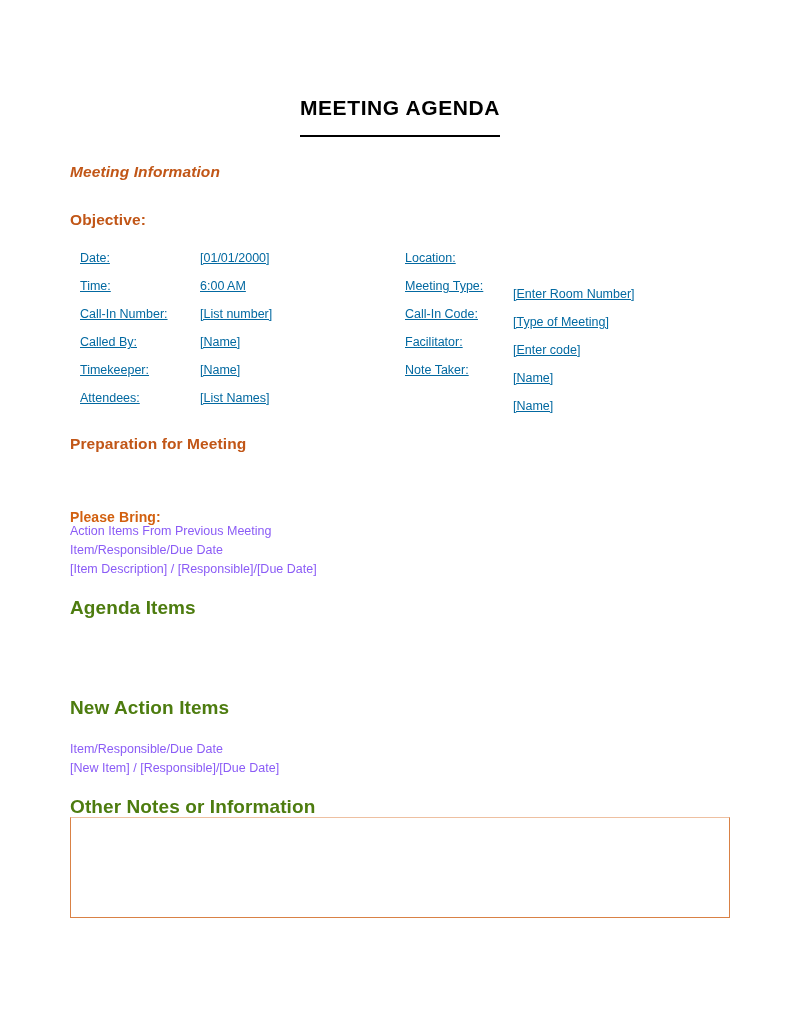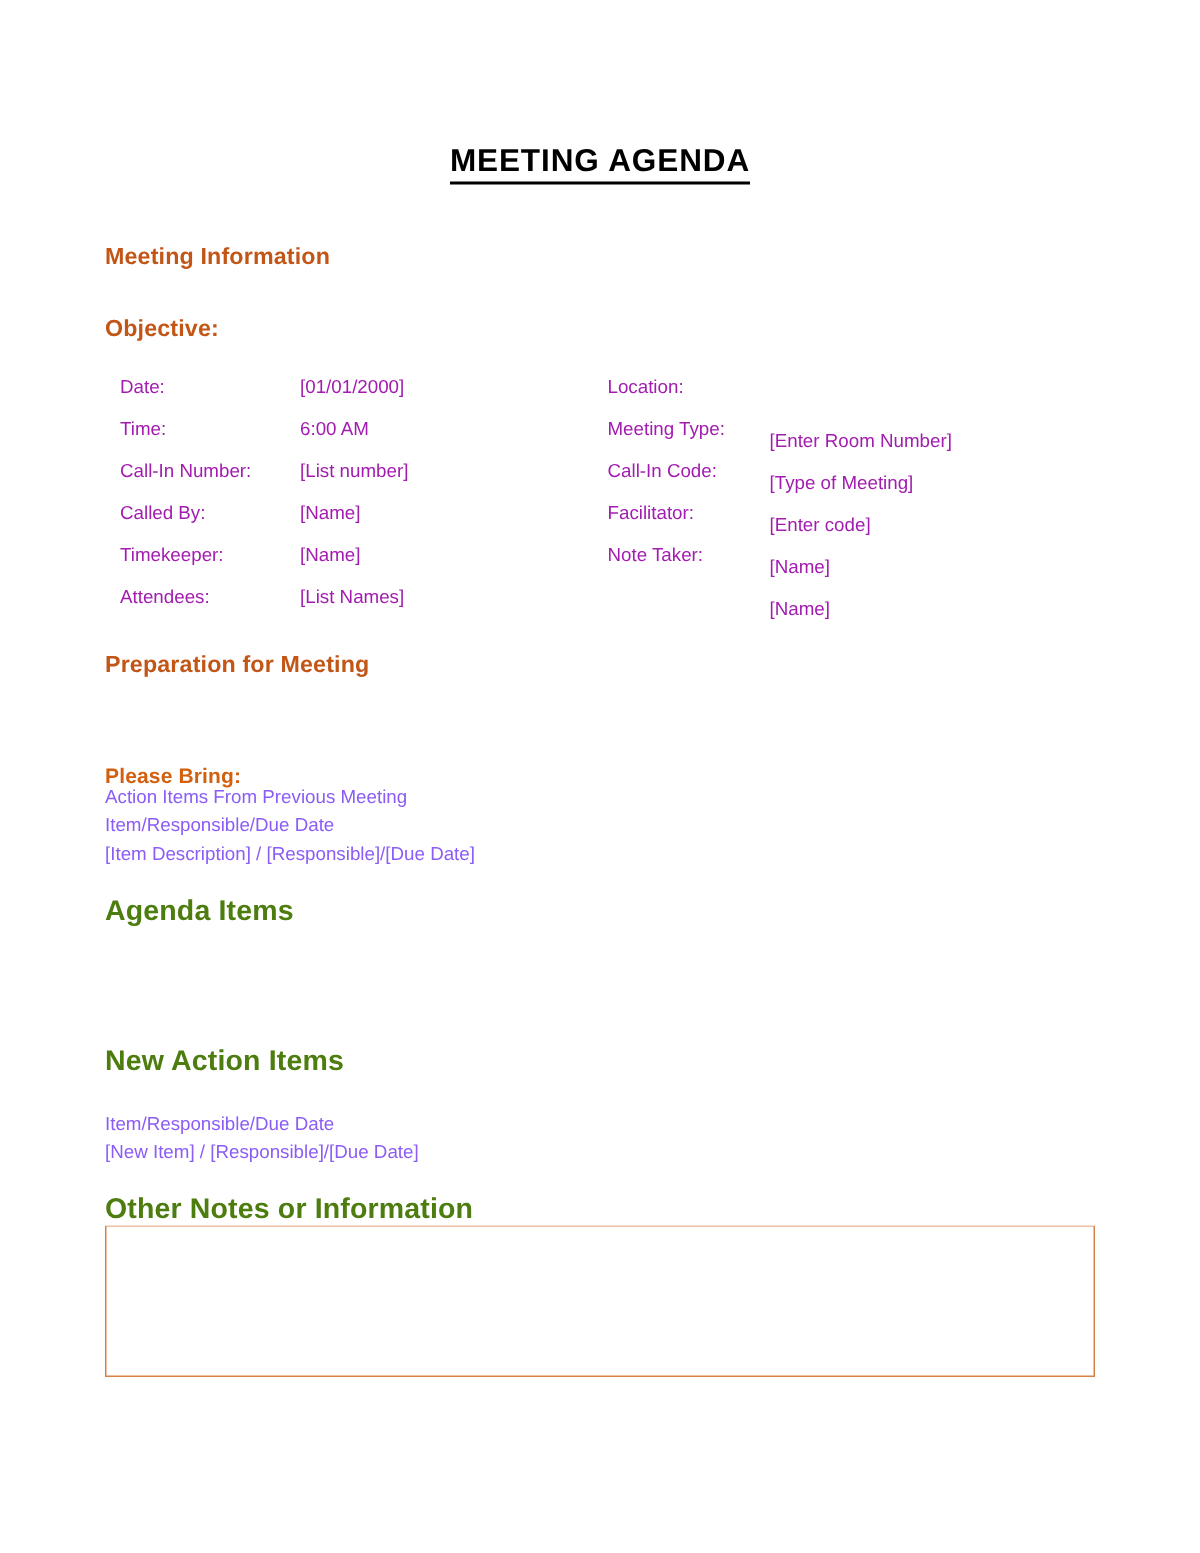--- a/index.html
+++ b/index.html
@@ -29,21 +29,21 @@
     top: 96px;
     width: 800px;
     text-align: center;
     font-size: 21px;
     font-weight: bold;
     letter-spacing: 0.6px;
     color: #000000;
   }
   .doc-title span {
     border-bottom: 2px solid #000000;
-    padding-bottom: 2px;
+    padding-bottom: 16px;
   }
 
   
   .h-major {
     position: absolute;
     left: 70px;
     font-size: 15.5px;
     font-weight: bold;
     color: #c15617;
     letter-spacing: 0.1px;
@@ -55,21 +55,21 @@
     font-size: 19px;
     font-weight: bold;
     color: #4d7c0f;
     letter-spacing: 0.1px;
     white-space: nowrap;
   }
   .h-bright {
     color: #d2600f;
   }
 
-  #heading-meeting-information { top: 163px; }
+  #heading-meeting-information { top: 163px; font-style: italic; }
   #heading-objective           { top: 211px; }
   #heading-preparation         { top: 435px; text-align: center; }
   #heading-please-bring        { top: 483px; font-size: 14px; margin-top: 26px; }
   #heading-agenda-items        { top: 597px; }
   #heading-new-action-items    { top: 697px; }
   #heading-other-notes         { top: 796px; }
 
   
   .info-table {
     position: absolute;
@@ -77,22 +77,23 @@
     top: 251px;
     width: 640px;
   }
   .info-row {
     position: relative;
     height: 28px;
   }
   .info-cell {
     position: absolute;
     font-size: 12.5px;
-    color: #a21caf;
+    color: #0369a1;
     white-space: nowrap;
+    text-decoration: underline;
   }
   .lbl-left  { left: 0px; }
   .val-left  { left: 120px; }
   .lbl-right { left: 325px; }
   .val-right { left: 433px; margin-top: 36px; }
 
   
   .body-block {
     position: absolute;
     left: 70px;

